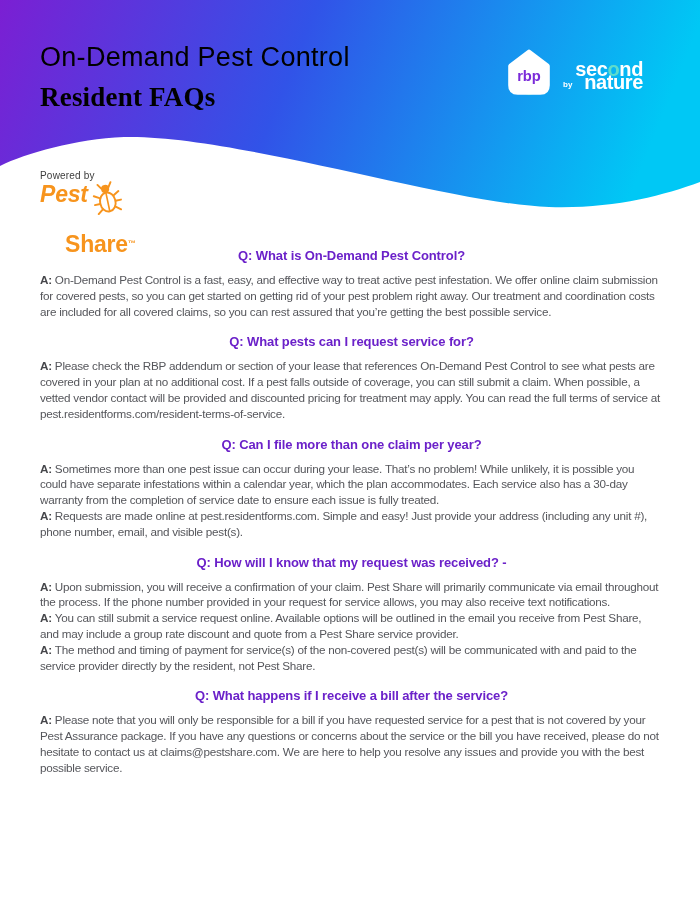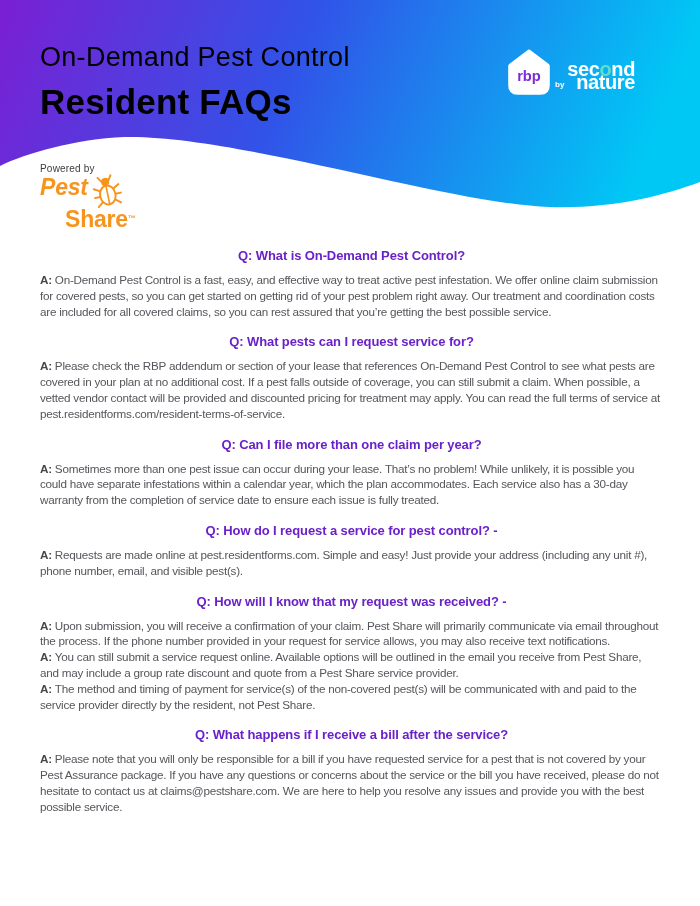--- a/index.html
+++ b/index.html
@@ -5,33 +5,33 @@
   html,body { margin:0; padding:0; background:#e8e8e8; }
   .page {
     width:700px; height:906px; position:relative; background:#ffffff;
     font-family:"Liberation Sans", sans-serif; overflow:hidden; margin:0 auto;
   }
   
   .header { position:absolute; top:0; left:0; width:700px; height:215px; }
   .header svg.wave { display:block; }
   .titles { position:absolute; left:40px; top:42px; color:#000000; }
   .t1 { font-size:27px; font-weight:400; letter-spacing:0.3px; }
-  .t2 { font-size:35px; font-weight:700; margin-top:9px; letter-spacing:0.2px; }
-  .brand { position:absolute; left:503px; top:46px; display:flex; align-items:center; gap:0; }
+  .t2 { font-size:27px; font-weight:700; margin-top:9px; letter-spacing:0.2px;font-family:Liberation Serif, serif; }
+  .brand { position:absolute; left:503px; top:46px; display:flex; align-items:center; gap:8px; }
   .byline { display:flex; align-items:flex-start; gap:3px; color:#ffffff; margin-top:6px; }
   .by { font-size:8px; font-weight:600; margin-top:17px; }
   .sn { text-align:right; font-weight:700; font-size:20px; line-height:12.5px; letter-spacing:-0.4px; }
   .teal-o { color:#5fdccb; }
   
-  .pestshare { position:absolute; left:40px; top:163px; }
+  .pestshare { position:absolute; left:40px; top:170px; }
   .pb { font-size:10px; color:#3d3d3d; letter-spacing:0.2px; }
   .ps1 { display:flex; align-items:flex-start; margin-top:3px;font-style:italic; }
   .psword, .ps2 { font-size:23px; font-weight:700; color:#F7941D; letter-spacing:-0.2px; line-height:20px; }
   .bug { margin-left:4px; margin-top:-3px; }
-  .ps2 { margin-left:25px; margin-top:1px; }
+  .ps2 { margin-left:25px; margin-top:19px; }
   .tm { font-size:8px; vertical-align:top; font-weight:700; }
   
   .content { position:absolute; left:40px; top:247px; width:623px; }
   .faq h3 {
     color:#6B21C9; font-size:13px; line-height:17px; font-weight:700;
     margin:14px 0 8px; letter-spacing:-0.1px;text-align:center;
   }
   .faq:first-child h3 { margin-top:0; }
   .faq p {
     color:#55565B; font-size:11.7px; line-height:15.8px; margin:0; letter-spacing:-0.25px;
@@ -110,21 +110,20 @@
       <h3>Q: What pests can I request service for?</h3>
       <p><span class="aprefix">A:</span><span>Please check the RBP addendum or section of your lease that references On-Demand Pest Control to see what pests are covered in your plan at no additional cost. If a pest falls outside of coverage, you can still submit a claim. When possible, a vetted vendor contact will be provided and discounted pricing for treatment may apply. You can read the full terms of service at pest.residentforms.com/resident-terms-of-service.</span></p>
     </div>
 
     <div class="faq">
       <h3>Q: Can I file more than one claim per year?</h3>
       <p><span class="aprefix">A:</span><span>Sometimes more than one pest issue can occur during your lease. That’s no problem! While unlikely, it is possible you could have separate infestations within a calendar year, which the plan accommodates. Each service also has a 30-day warranty from the completion of service date to ensure each issue is fully treated.</span></p>
     </div>
 
     <div class="faq">
-      <h3>Q: How do I request a service for pest control? -</h3>
       <p><span class="aprefix">A:</span><span>Requests are made online at pest.residentforms.com. Simple and easy! Just provide your address (including any unit #), phone number, email, and visible pest(s).</span></p>
     </div>
 
     <div class="faq">
       <h3>Q: How will I know that my request was received? -</h3>
       <p><span class="aprefix">A:</span><span>Upon submission, you will receive a confirmation of your claim. Pest Share will primarily communicate via email throughout the process. If the phone number provided in your request for service allows, you may also receive text notifications.</span></p>
     </div>
 
     <div class="faq">
       <p><span class="aprefix">A:</span><span>You can still submit a service request online. Available options will be outlined in the email you receive from Pest Share, and may include a group rate discount and quote from a Pest Share service provider.</span></p>

